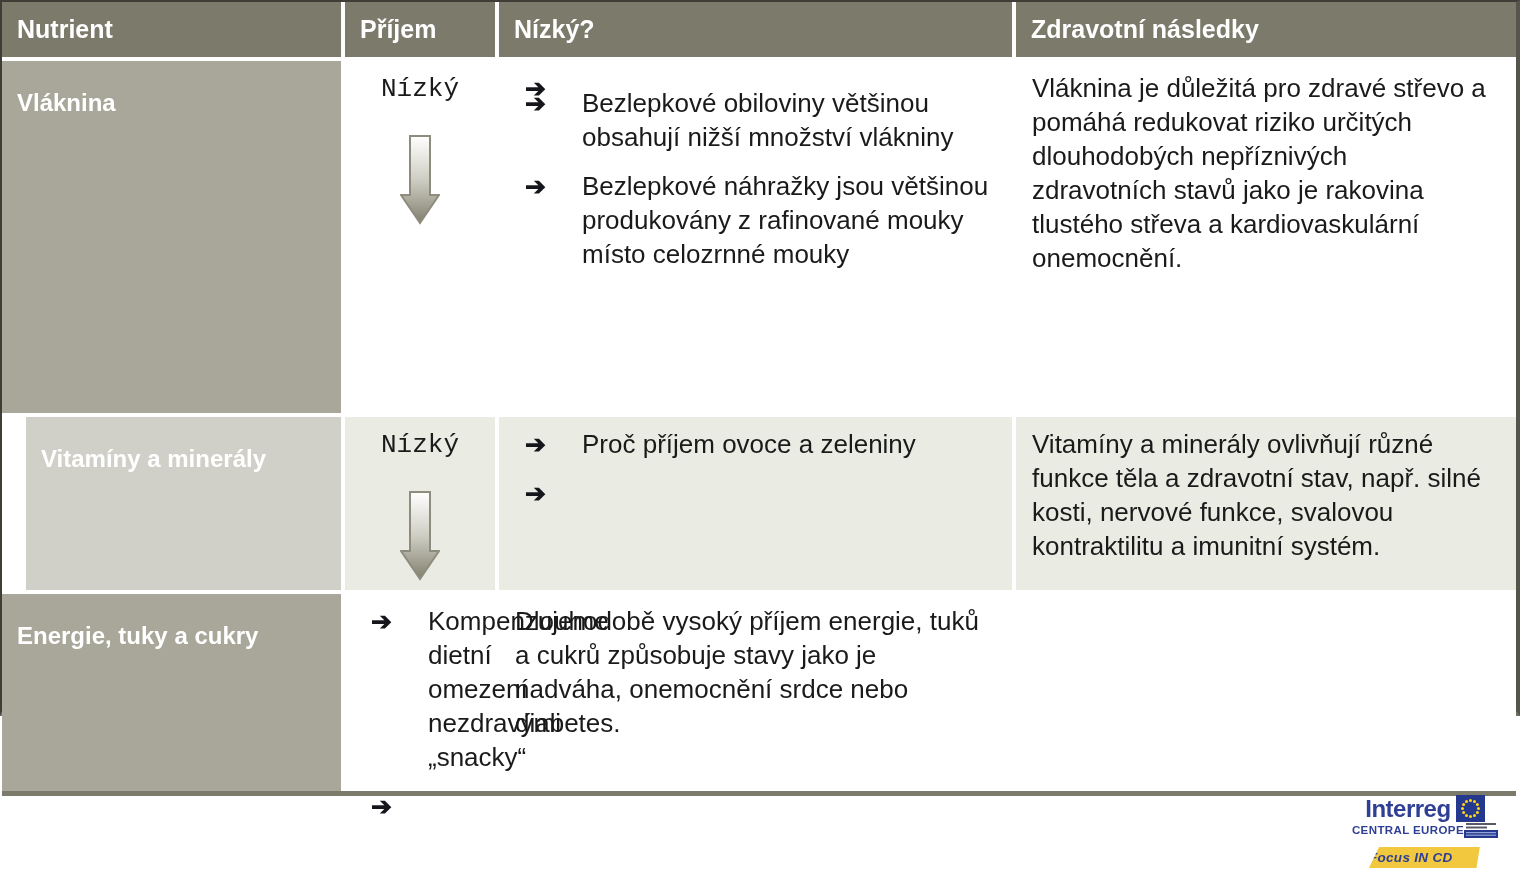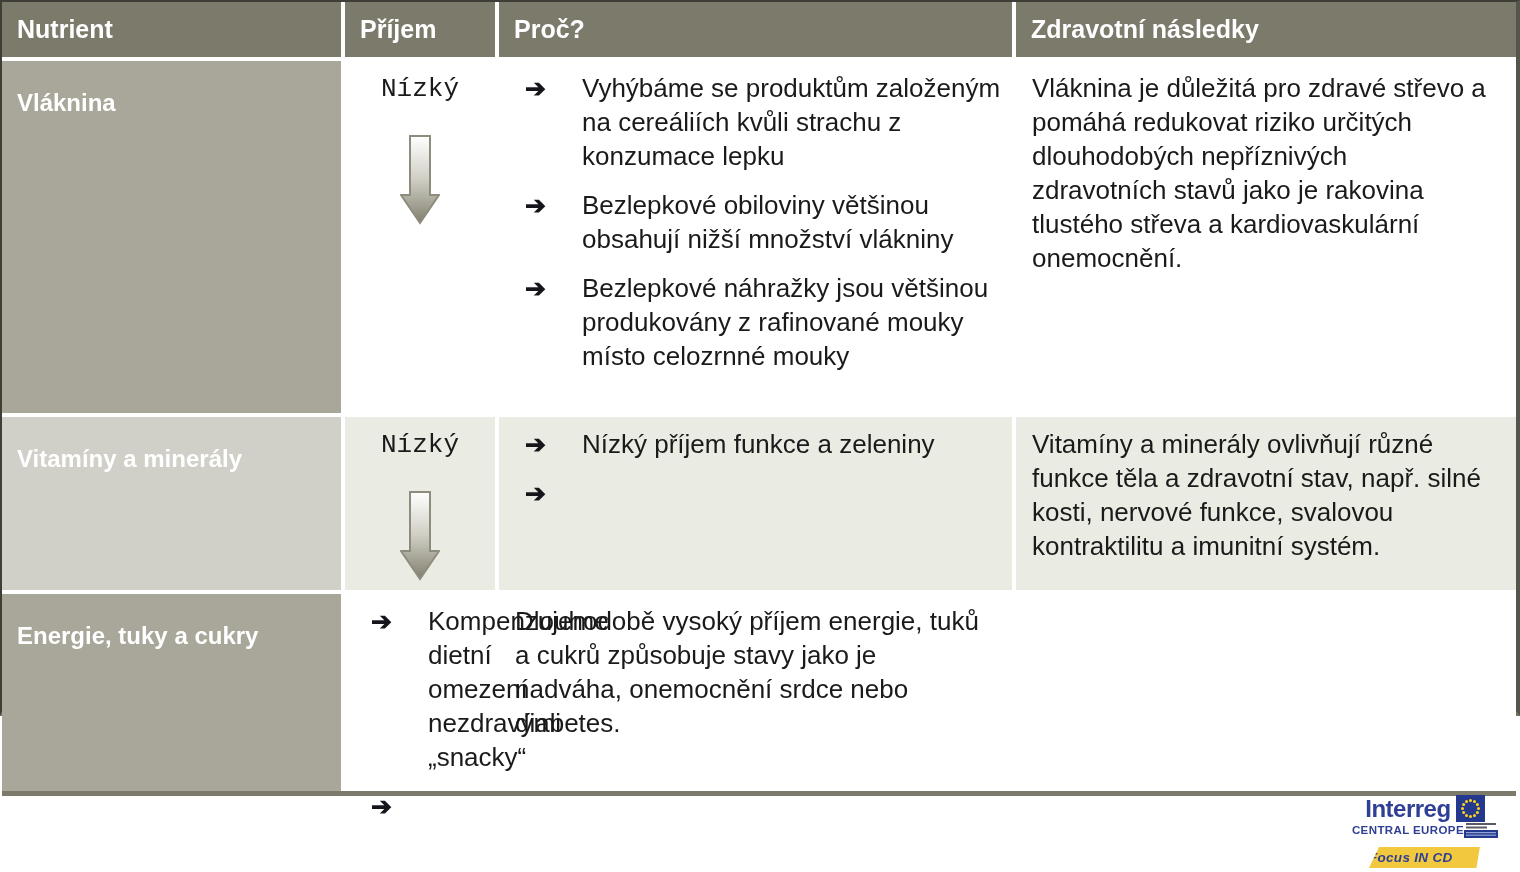--- a/index.html
+++ b/index.html
@@ -10,21 +10,21 @@
          border-right:4px solid #55554c;
          border-bottom:5px solid #73736a;}
   .grid{display:grid;background:#fff;
         grid-template-columns:339px 150px 513px 500px;
         grid-template-rows:55px 352px 173px 197px;
         column-gap:4px;row-gap:4px;}
   .h{background:var(--header-bg,#7b7a6b);color:#fff;font-weight:bold;font-size:25px;
      display:flex;align-items:center;padding-left:15px;}
   .nutrient{color:#fff;font-weight:bold;font-size:24px;padding:28px 14px 0 15px;box-sizing:border-box;}
   .dark{background:var(--nutrient-row-dark,#a8a79a);}
-  .light{background:var(--nutrient-row-light,#d1d0c8);}
+  .light{background:var(--nutrient-row-light,#d1d0c8);margin-left:24px;}
   .bg-white{background:#fff;}
   .bg-tint{background:var(--tint-row,#eaebe3);}
   .intake{display:flex;flex-direction:column;align-items:center;padding-top:12px;box-sizing:border-box;
           font-size:26px;color:var(--body-text,#1a1a1a);font-family:Liberation Mono, monospace;}
   .intake-label{line-height:32px;}
   .arrow{margin-top:30px;}
   .reasons{padding:10px 10px 0 0;box-sizing:border-box;color:var(--body-text,#1a1a1a);}
   .reason{position:relative;padding-left:83px;font-size:26px;line-height:34px;margin-bottom:15px;}
   .bullet{position:absolute;left:26px;top:0;font-size:25px;color:#15151c;font-weight:bold;}
   .consequence{padding:10px 30px 0 16px;box-sizing:border-box;font-size:26px;line-height:34px;
@@ -60,34 +60,33 @@
     </linearGradient>
   </defs>
 </svg>
 
 <div class="frame">
 
   <div class="grid">
 
     <div class="h">Nutrient</div>
     <div class="h">Příjem</div>
-    <div class="h">Proč?</div>
+    <div class="h">Nízký?</div>
     <div class="h">Zdravotní následky</div>
 
     <div class="nutrient dark">Vláknina</div>
     <div class="intake bg-white">
       <div class="intake-label">Nízký</div>
       <svg class="arrow" width="40" height="90" viewBox="0 0 40 90">
         <path d="M10 1 H30 V60 H39 L20 88 L1 60 H10 Z" fill="url(#gdown)" stroke="#8d8c7d" stroke-width="2" stroke-linejoin="miter"></path>
       </svg>
     </div>
     <div class="reasons bg-white">
       <div class="reason">
         <span class="bullet">➔</span>
-        <span>Vyhýbáme se produktům založeným na cereáliích kvůli strachu z konzumace lepku</span>
       </div>
       <div class="reason">
         <span class="bullet">➔</span>
         <span>Bezlepkové obiloviny většinou obsahují nižší množství vlákniny</span>
       </div>
       <div class="reason">
         <span class="bullet">➔</span>
         <span>Bezlepkové náhražky jsou většinou produkovány z rafinované mouky místo celozrnné mouky</span>
       </div>
     </div>
@@ -96,21 +95,21 @@
     <div class="nutrient light">Vitamíny a minerály</div>
     <div class="intake bg-tint">
       <div class="intake-label">Nízký</div>
       <svg class="arrow" width="40" height="90" viewBox="0 0 40 90">
         <path d="M10 1 H30 V60 H39 L20 88 L1 60 H10 Z" fill="url(#gdown)" stroke="#8d8c7d" stroke-width="2" stroke-linejoin="miter"></path>
       </svg>
     </div>
     <div class="reasons bg-tint">
       <div class="reason">
         <span class="bullet">➔</span>
-        <span>Nízký příjem funkce a zeleniny</span>
+        <span>Proč příjem ovoce a zeleniny</span>
       </div>
       <div class="reason">
         <span class="bullet">➔</span>
       </div>
     </div>
     <div class="consequence bg-tint">Vitamíny a minerály ovlivňují různé funkce těla a zdravotní stav, např. silné kosti, nervové funkce, svalovou kontraktilitu a imunitní systém.</div>
 
     <div class="nutrient dark">Energie, tuky a cukry</div>
     <div class="reasons bg-white">
       <div class="reason">

